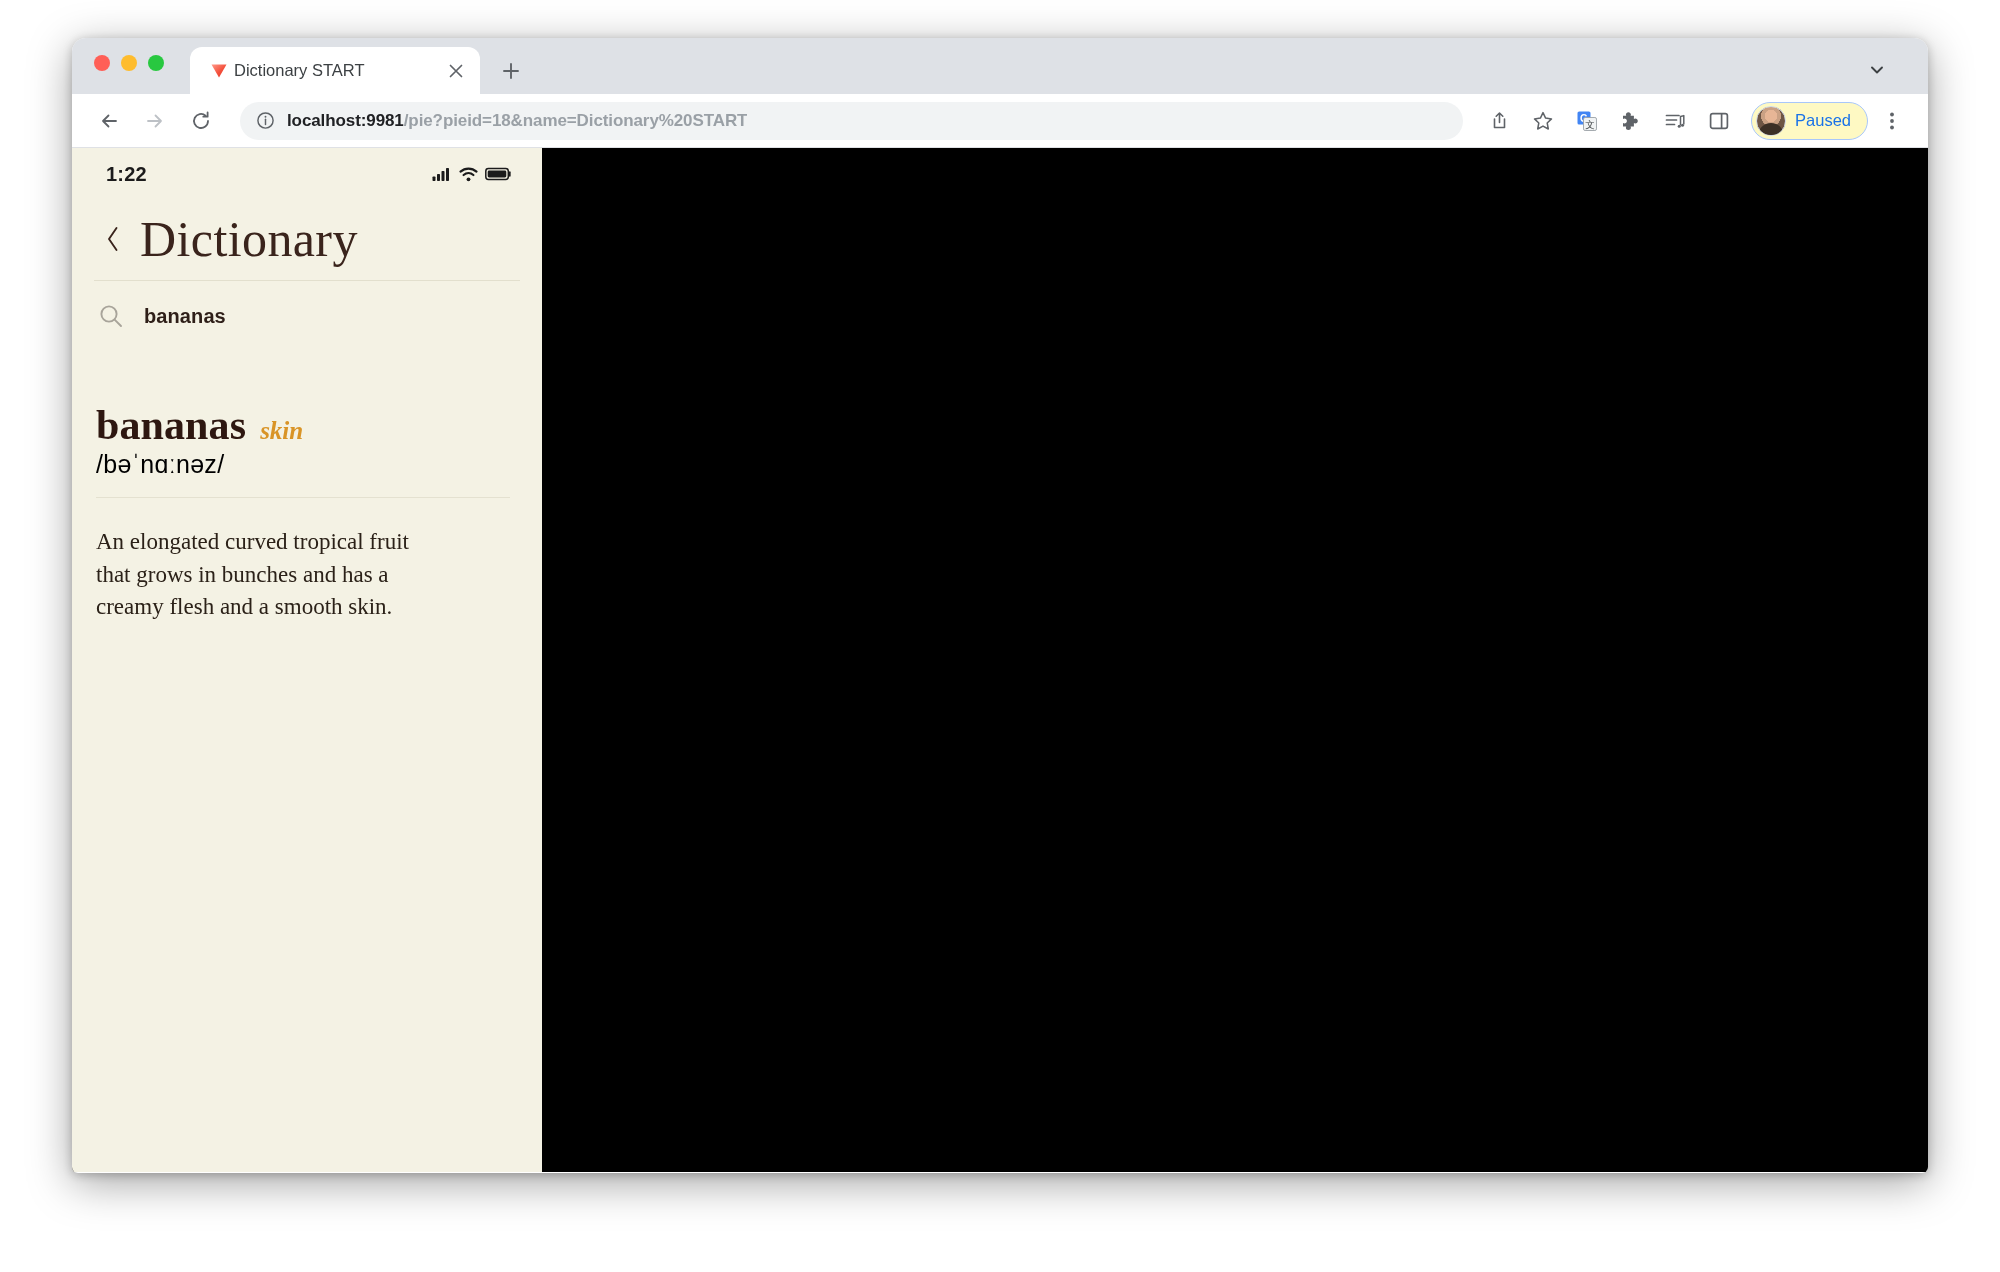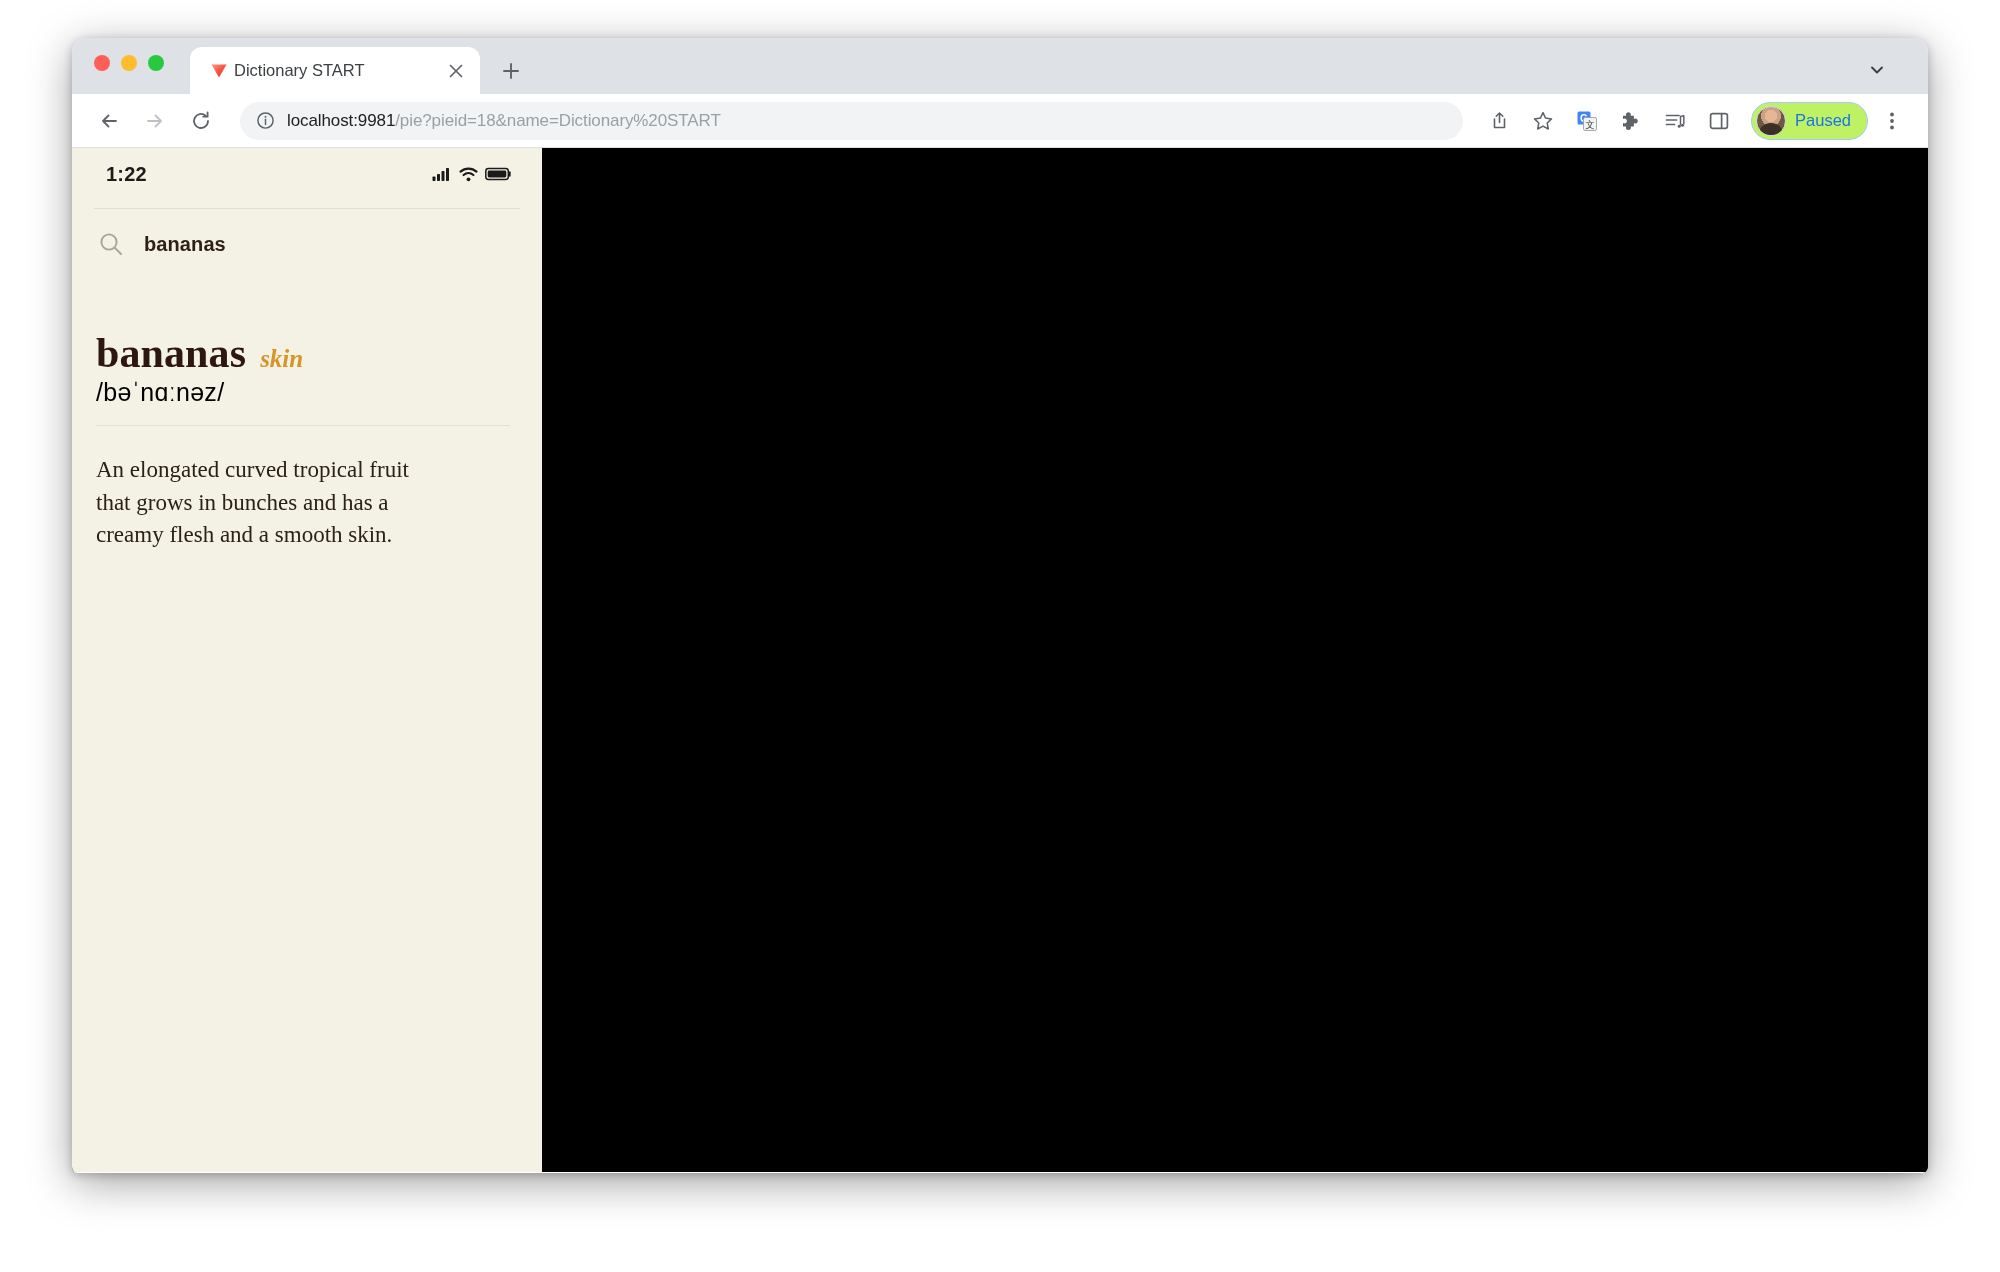--- a/index.html
+++ b/index.html
@@ -108,20 +108,21 @@
     flex: 1 1 auto;
     height: 38px;
     margin: 0 12px 0 14px;
     background: #f1f3f4;
     border-radius: 19px;
     display: flex;
     align-items: center;
     padding: 0 16px;
     gap: 12px;
     min-width: 0;
+    font-weight: bold;
   }
   #omnibox-url {
     font-size: 17px;
     color: #9aa0a6;
     white-space: nowrap;
     overflow: hidden;
     text-overflow: ellipsis;
     letter-spacing: -0.1px;
   }
   #omnibox-url .url-host { color: #202124; }
@@ -132,21 +133,21 @@
     flex: 0 0 auto;
   }
   #profile-chip {
     display: flex;
     align-items: center;
     gap: 9px;
     height: 38px;
     padding: 0 16px 0 4px;
     border: 1px solid #a8c7fa;
     border-radius: 19px;
-    background: #bef264;
+    background: #fef9c3;
     margin-left: 8px;
     flex: 0 0 auto;
   }
   #profile-avatar {
     width: 30px; height: 30px;
     border-radius: 50%;
     background: radial-gradient(circle at 50% 32%, #e7b696 0 26%, #caa184 27% 42%, #6e5645 43% 100%);
     border: 1px solid #cfd8e6;
     position: relative;
     overflow: hidden;
@@ -457,20 +458,28 @@
           <span style="display:flex;">
             <svg width="27" height="14" viewBox="0 0 27 14">
               <rect x="0.8" y="1.6" width="22.5" height="10.8" rx="2.6" fill="none" stroke="#1b1b1b" stroke-width="1.5"></rect>
               <rect x="2.7" y="3.5" width="18.6" height="7" rx="1.4" fill="#1b1b1b"></rect>
               <path d="M24.8 5.2 L24.8 8.8" stroke="#1b1b1b" stroke-width="1.7" stroke-linecap="round"></path>
             </svg>
           </span>
         </span>
       </div>
 
+      <div id="app-header">
+        <span id="back-chevron">
+          <svg width="16" height="28" viewBox="0 0 16 28">
+            <path d="M11.5 3 L4 14 L11.5 25" fill="none" stroke="#3a241c" stroke-width="1.9" stroke-linecap="round" stroke-linejoin="round"></path>
+          </svg>
+        </span>
+        <span id="app-title">Dictionary</span>
+      </div>
       <div class="rule"></div>
 
       <div id="search-row">
         <span id="search-icon">
           <svg width="26" height="26" viewBox="0 0 26 26">
             <circle cx="11" cy="11" r="7.6" fill="none" stroke="#a8a49a" stroke-width="1.9"></circle>
             <path d="M16.6 16.6 L23 23" stroke="#a8a49a" stroke-width="1.9" stroke-linecap="round"></path>
           </svg>
         </span>
         <span id="search-value" placeholder="Search">bananas</span>

